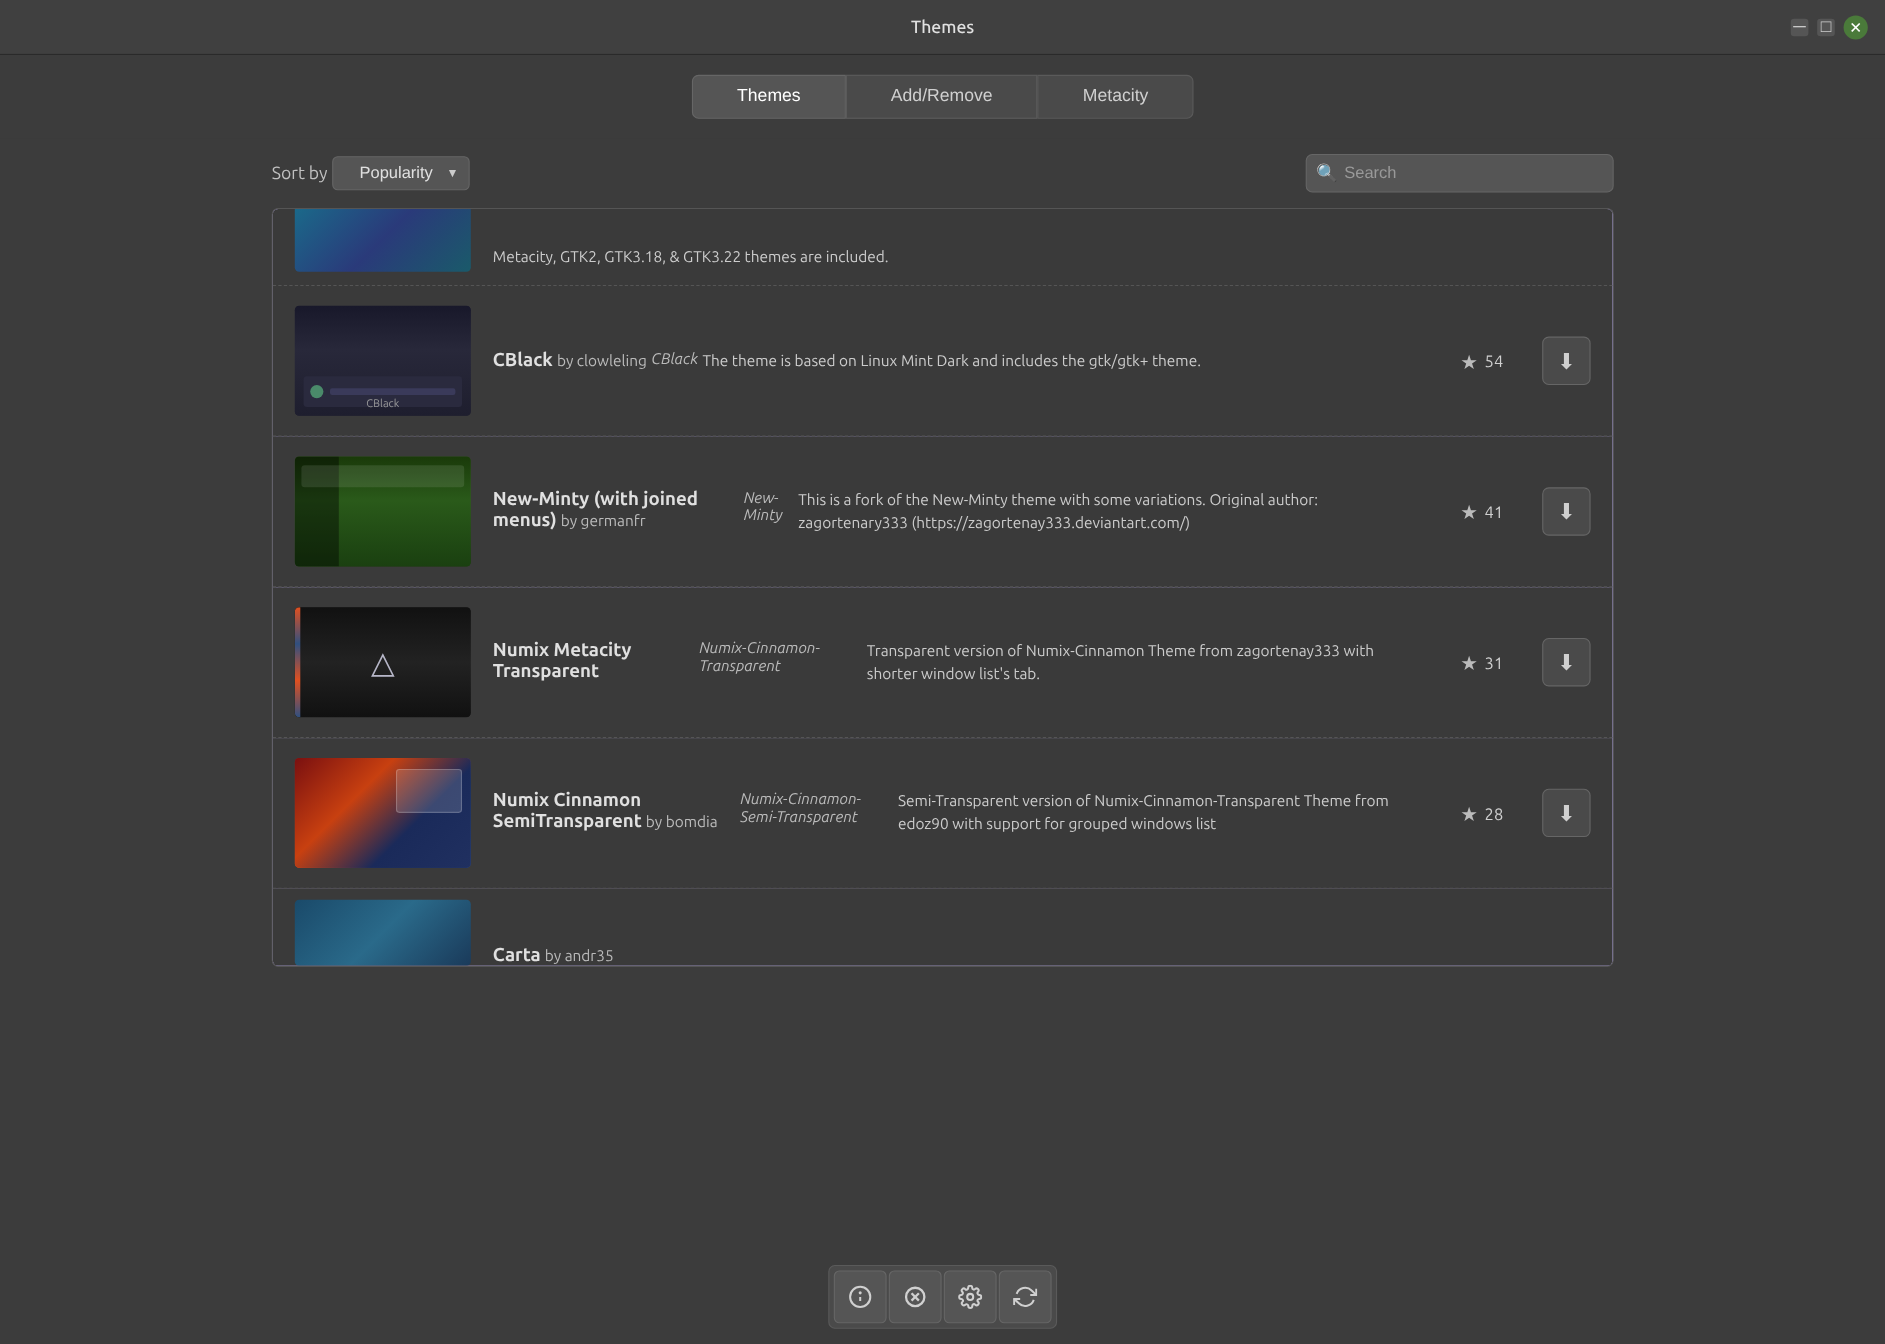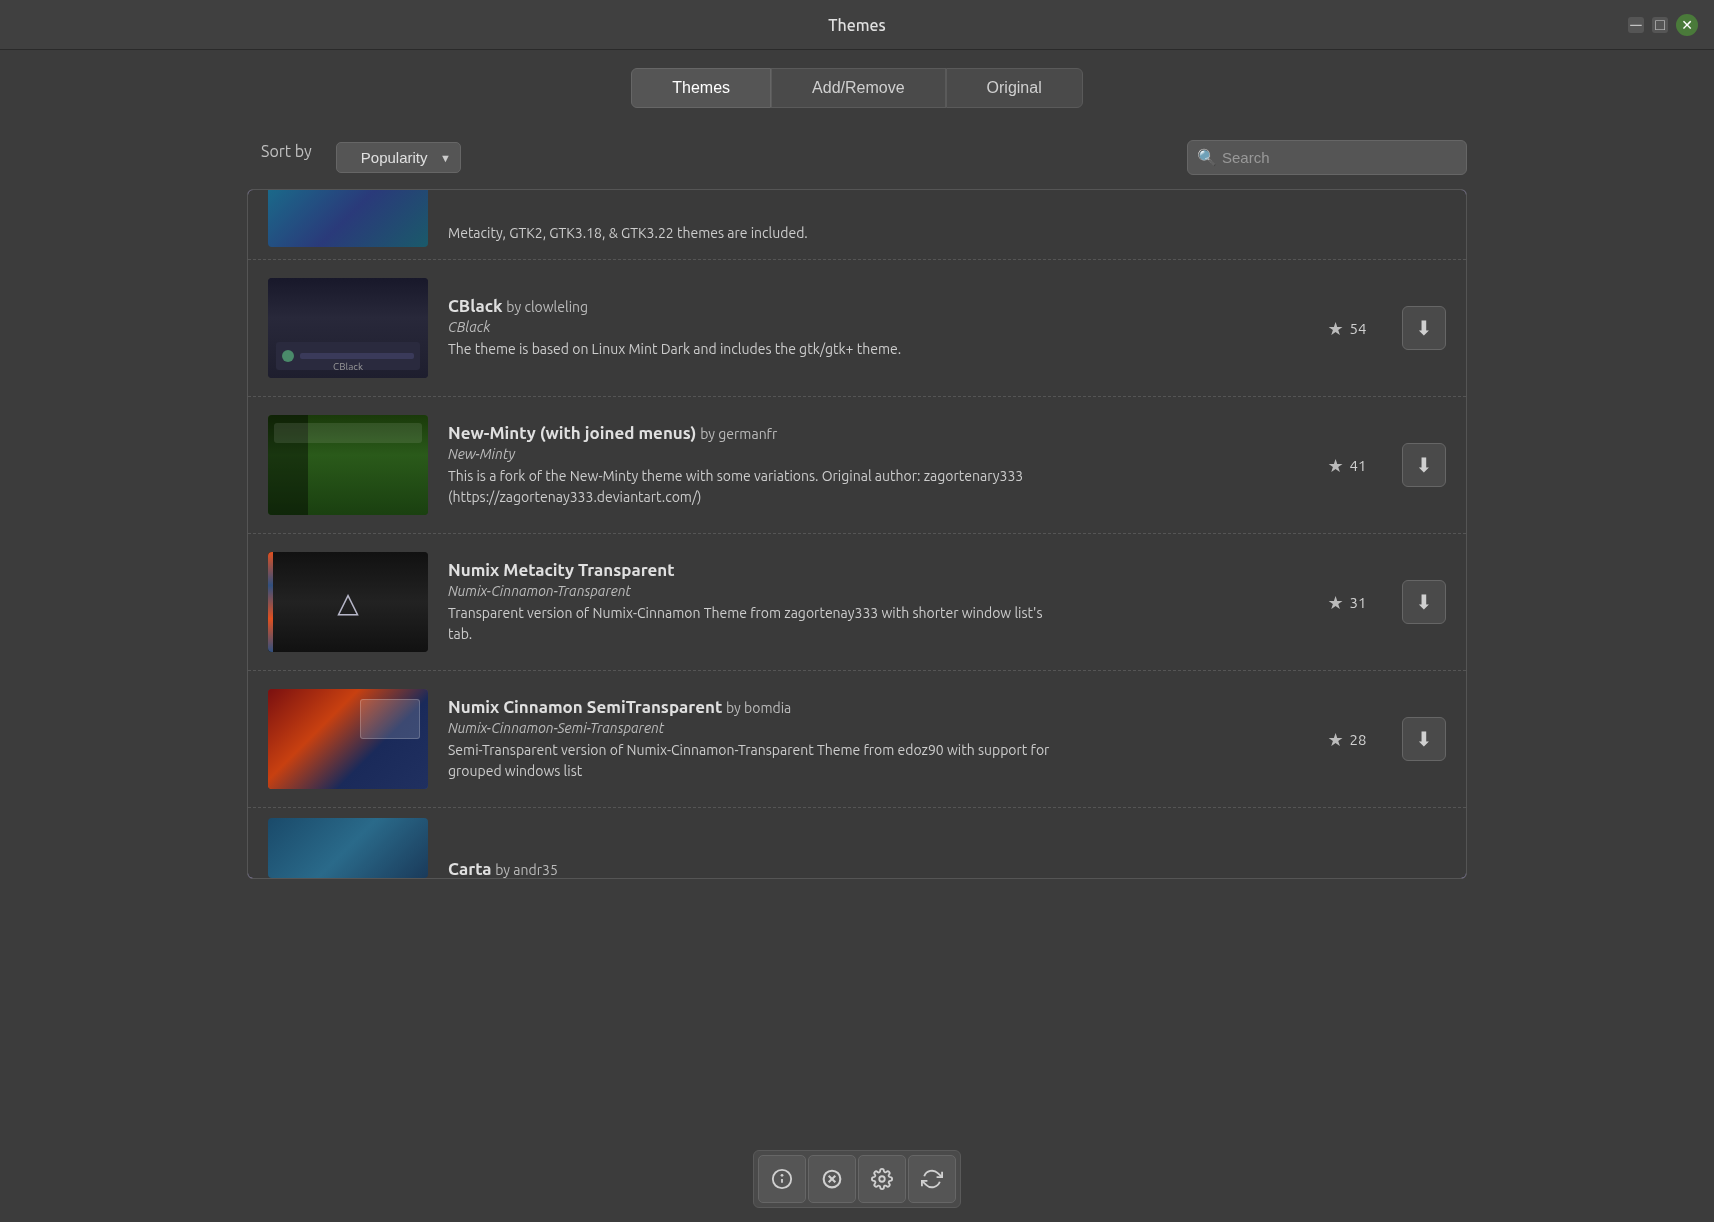--- a/index.html
+++ b/index.html
@@ -85,22 +85,22 @@
     .toolbar {
       width: 100%;
       max-width: 1300px;
       display: flex;
       align-items: center;
       justify-content: space-between;
       padding: 14px 40px;
     }
     .sort-area {
       display: flex;
-      gap: 24px;
-      margin-left: 14px;
+      align-items: center;
+      gap: 4px;
     }
     .sort-label {
       color: #c0c0c0;
       font-size: 16px;
     }
     .sort-select {
       background: #555;
       color: #e0e0e0;
       border: 1px solid #666;
       border-radius: 5px;
@@ -174,21 +174,21 @@
       border-radius: 4px;
       flex-shrink: 0;
       overflow: hidden;
       display: flex;
       align-items: center;
       justify-content: center;
     }
     .theme-info {
       flex: 1;
       display: flex;
-      flex-direction: column;
+      flex-direction: row;
       gap: 4px;
     }
     .theme-name {
       font-size: 17px;
       font-weight: bold;
       color: #e0e0e0;
     }
     .theme-by {
       font-size: 14px;
       font-weight: normal;
@@ -325,21 +325,21 @@
   <div class="window-controls">
     <button class="win-btn win-minimize">─</button>
     <button class="win-btn win-maximize">□</button>
     <button class="win-btn win-close">✕</button>
   </div>
 </div>
 
 <div class="tab-bar">
   <button class="tab active">Themes</button>
   <button class="tab">Add/Remove</button>
-  <button class="tab">Original</button>
+  <button class="tab">Metacity</button>
 </div>
 
 <div class="toolbar">
   <div class="sort-area">
     <span class="sort-label">Sort by</span>
     <div class="sort-wrapper">
       <select class="sort-select">
         <option>Popularity</option>
         <option>Name</option>
         <option>Date</option>

